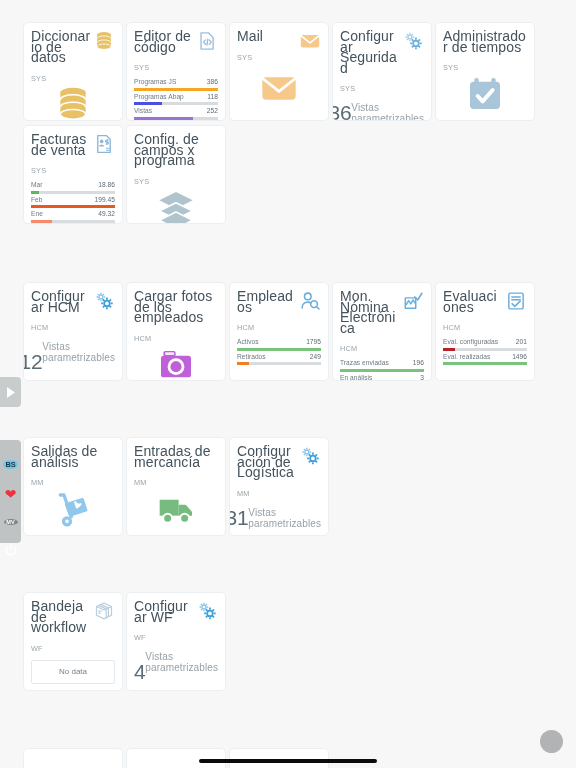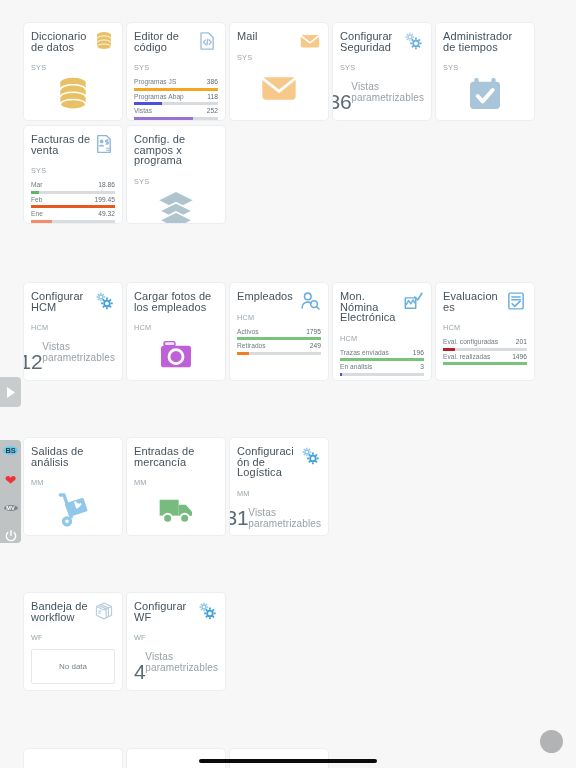--- a/index.html
+++ b/index.html
@@ -43,21 +43,21 @@
   }
 
   .tile-head {
     display: flex;
     align-items: flex-start;
     justify-content: space-between;
     gap: 2px;
   }
   .tile-titles { min-width: 0; flex: 1; }
   .tile-title {
-    font-size: 11px;
+    font-size: 14px;
     line-height: 10.5px;
     color: #44525c;
     letter-spacing: .1px;
     word-wrap: break-word;
   }
   .tile-sub {
     font-size: 7.3px;
     line-height: 10px;
     color: #9aa4ab;
     margin-top: 11px;
@@ -164,21 +164,21 @@
   .rail-dock {
     position: absolute;
     left: 0; top: 440px;
     width: 21px; height: 103px;
     background: #c0c3c4;
     border-top-right-radius: 4px;
     border-bottom-right-radius: 4px;
     display: flex;
     flex-direction: column;
     align-items: center;
-    padding-top: 6px;
+    padding-top: 20px;
     gap: 18px;
   }
   .rail-badge {
     width: 15px; height: 15px;
     border-radius: 50%;
     background: #6ec8f0;
     color: #213a45;
     font-size: 7.5px;
     font-weight: 700;
     display: flex; align-items: center; justify-content: center;

